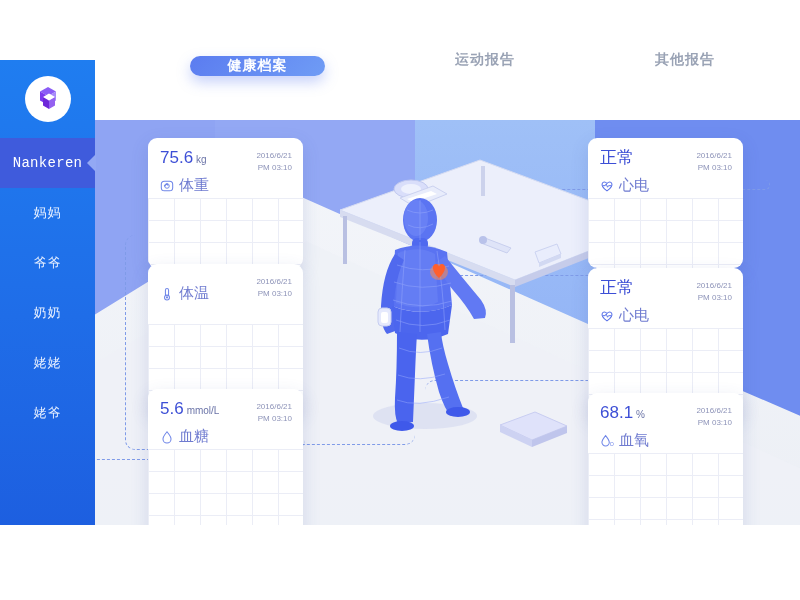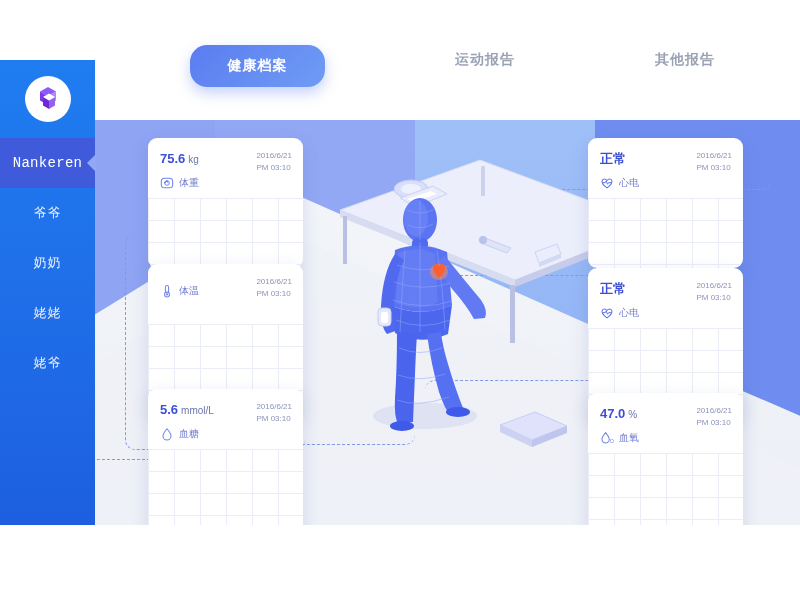--- a/index.html
+++ b/index.html
@@ -47,37 +47,37 @@
       position:absolute; right:-1px; top:50%; transform:translateY(-50%);
       width:0; height:0; border-top:9px solid transparent; border-bottom:9px solid transparent;
       border-right:9px solid #93a8f4;
   }
   .sb-item.family{ font-size:13px; }
 
   
   #tabs{ position:absolute; left:95px; top:0; width:705px; height:120px; background:#fff;
          display:flex; align-items:center; }
   .tab{ font-size:14px; color:#9aa3b5; letter-spacing:1px; }
-  .tab-pill{ margin-left:95px; width:135px; height:42px; border-radius:17px;
+  .tab-pill{ margin-left:95px; width:135px; height:20px; border-radius:17px;
              background:linear-gradient(135deg,#5b7cf0 0%,#6f9cf5 100%);
              color:#fff; font-weight:bold; display:flex; align-items:center; justify-content:center;
              box-shadow:0 6px 14px rgba(91,124,240,.35);margin-top:12px; }
   .tab-flat{ font-weight:bold; }
   .tab-2{ margin-left:130px; }
   .tab-3{ margin-left:140px; }
 
   
   .card{ position:absolute; width:155px; border-radius:9px; background:#fff;
          box-shadow:0 6px 18px rgba(60,80,160,.16); overflow:hidden; }
   .card .head{ padding:11px 12px 8px 12px; position:relative; height:60px; }
-  .card .val{ font-size:13px; font-weight:bold; color:#3d4fd6; line-height:1;margin-top:20px; }
+  .card .val{ font-size:17px; font-weight:normal; color:#3d4fd6; line-height:1;margin-top:20px; }
   .card .unit{ font-size:10px; font-weight:normal; color:#6b74a8; margin-left:3px; }
   .card .lbl-row{ display:flex; align-items:center; margin-top:9px; }
-  .card .lbl{ font-size:10px; color:#6f7bd0; margin-left:5px; }
-  .card .stamp{ position:absolute; right:11px; top:12px; text-align:left;
+  .card .lbl{ font-size:15px; color:#6f7bd0; margin-left:5px; }
+  .card .stamp{ position:absolute; right:11px; top:12px; text-align:right;
                 font-size:8px; color:#8d93b8; line-height:1.5; }
   .card .grid{ height:70px; background-image:
       linear-gradient(to right,#e9ecf6 1px,transparent 1px),
       linear-gradient(to bottom,#e9ecf6 1px,transparent 1px);
       background-size:26px 22px; opacity:.9; }
   .card.tall .grid{ height:90px; }
   .ico{ width:14px; height:14px; display:block; }
 
   
   #illus{ position:absolute; left:95px; top:120px; width:705px; height:405px; pointer-events:none; }
@@ -297,21 +297,21 @@
           <div>2016/6/21</div>
           <div>PM 03:10</div>
         </div>
       </div>
       <div class="grid"></div>
     </div>
 
     <div class="card tall" style="left:588px;top:393px;">
       <div class="head">
         <div>
-          <span class="val">47.0</span><span class="unit">%</span>
+          <span class="val">68.1</span><span class="unit">%</span>
         </div>
         <div class="lbl-row">
           <span>
             <svg class="ico" viewBox="0 0 16 16">
                 <path d="M6.4 1.8 C6.4 1.8 2.2 7 2.2 9.5 A4.2 4.2 0 0 0 10.6 9.5 C10.6 7 6.4 1.8 6.4 1.8 Z" fill="none" stroke="#6f86e8" stroke-width="1.2"></path>
                 <text x="11" y="14" font-size="6" fill="#6f86e8" font-family="Liberation Sans, sans-serif">O₂</text>
               </svg>
           </span>
           <span class="lbl">血氧</span>
         </div>
@@ -342,20 +342,23 @@
         <polygon points="8,12 14,8.5 20,12 14,15.5" fill="#ffffff"></polygon>
       </svg>
     </div>
 
     <div id="sb-list">
       <div class="sb-item active">
         <span>Nankeren</span>
         <span class="notch"></span>
       </div>
       <div class="sb-item family">
+          <span>妈妈</span>
+        </div>
+      <div class="sb-item family">
           <span>爷爷</span>
         </div>
       <div class="sb-item family">
           <span>奶奶</span>
         </div>
       <div class="sb-item family">
           <span>姥姥</span>
         </div>
       <div class="sb-item family">
           <span>姥爷</span>

